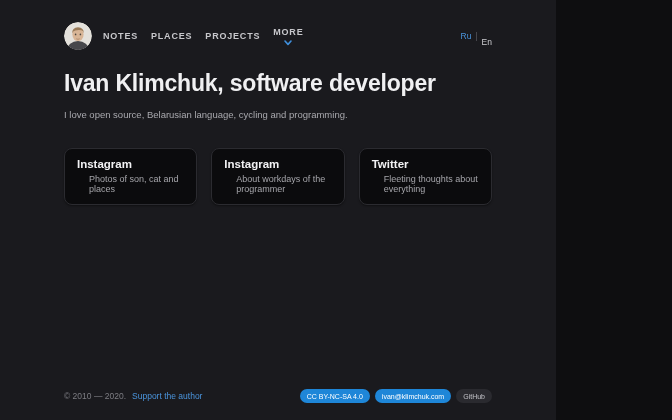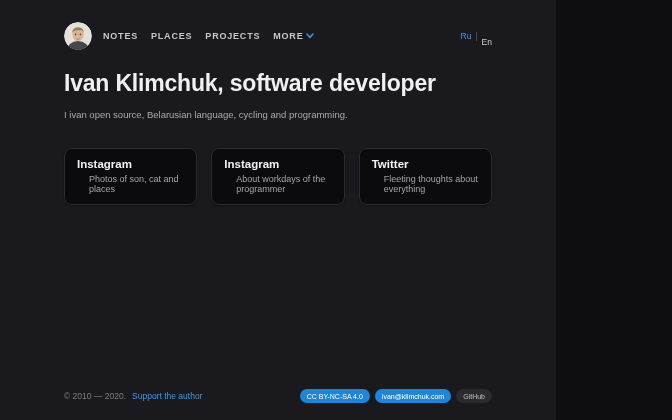--- a/index.html
+++ b/index.html
@@ -17,21 +17,21 @@
   .header { margin-top:22px; display:flex; align-items:center; height:28px; }
   .avatar {
     width:28px; height:28px; border-radius:50%; overflow:hidden;
     display:block; flex:0 0 auto; cursor:pointer;
   }
   .nav { display:flex; align-items:center; gap:13px; margin-left:11px; }
   .nav a {
     font-size:9px; font-weight:bold; letter-spacing:0.8px;
     color:#c7c7cb; text-decoration:none; text-transform:uppercase; cursor:pointer;
   }
-  .nav .more { display:flex; align-items:center; gap:3px; }
+  .nav .more { display:flex; align-items:center; gap:3px;flex-direction:column; }
   .chevron { display:inline-block; width:8px; height:6px; }
   .lang { margin-left:auto; display:flex; align-items:center; gap:4px; font-size:8.5px; }
   .lang .ru { color:#4a94dc; text-decoration:none; cursor:pointer; }
   .lang .sep { color:#5b5b61; }
   .lang .en { color:#cdcdd1; text-decoration:none; cursor:pointer;margin-top:11px; }
   
   .hero-title {
     margin-top:22px;
     font-size:23px; line-height:23.5px; font-weight:bold;
     color:#f0f0f2; letter-spacing:-0.2px;
@@ -103,21 +103,21 @@
     <div class="lang">
       <a class="ru">Ru</a>
       <span class="sep">|</span>
       <a class="en">En</a>
     </div>
   </div>
 
   <h1 class="hero-title">
     <span class="line">Ivan Klimchuk, software developer</span>
   </h1>
-  <p class="hero-subtitle">I ivan open source, Belarusian language, cycling and programming.</p>
+  <p class="hero-subtitle">I love open source, Belarusian language, cycling and programming.</p>
 
   <div class="cards">
     <a class="card">
       <div class="card-title">Instagram</div>
       <div class="card-desc">Photos of son, cat and places</div>
     </a>
     <a class="card">
       <div class="card-title">Instagram</div>
       <div class="card-desc">About workdays of the programmer</div>
     </a>

